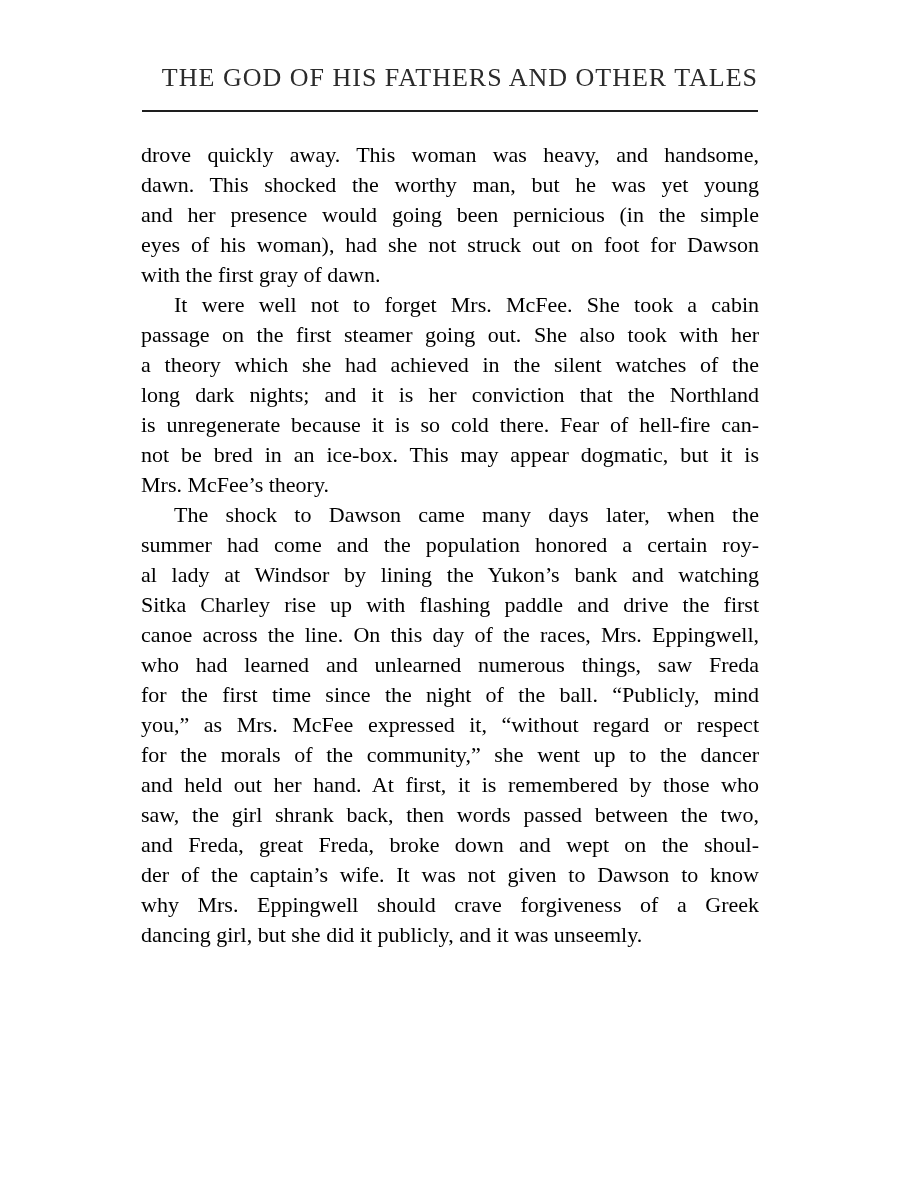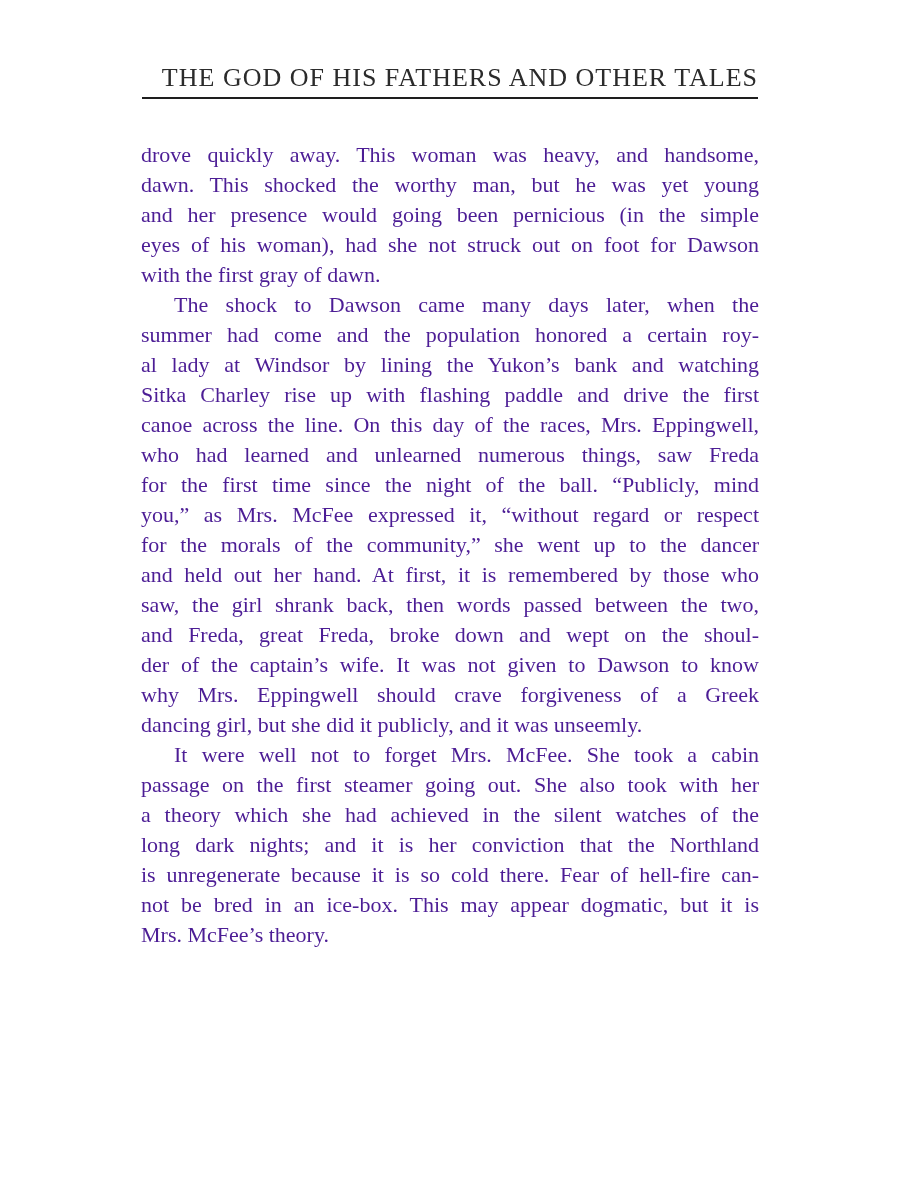--- a/index.html
+++ b/index.html
@@ -14,36 +14,36 @@
     background: #ffffff;
     overflow: hidden;
     font-family: "Liberation Serif", "DejaVu Serif", serif;
   }
   .running-head-wrap {
     position: absolute;
     left: 142px;
     top: 64px;
     width: 616px;
     border-bottom: 2px solid #1e1e1e;
-    padding-bottom: 5px;
+    padding-bottom: 18px;
   }
   .running-head {
     text-align: right;
     font-size: 26px;
     line-height: 28px;
     letter-spacing: 1px;
     color: #2b2b2b;
     white-space: nowrap;
   }
   .body-text {
     position: absolute;
     left: 141px;
     top: 140px;
     width: 618px;
-    color: #4c1d95;
+    color: #000000;
     font-size: 22px;
     line-height: 30px;
   }
   .para {
     margin: 0;
   }
   .line {
     text-align: justify;
     text-align-last: justify;
     word-spacing: -1px;
@@ -68,39 +68,39 @@
   </div>
   <div class="body-text" id="body-text">
       <div class="para">
         <div class="line">drove quickly away. This woman was heavy, and handsome,</div>
         <div class="line">dawn. This shocked the worthy man, but he was yet young</div>
         <div class="line">and her presence would going been pernicious (in the simple</div>
         <div class="line">eyes of his woman), had she not struck out on foot for Dawson</div>
         <div class="line line--end">with the first gray of dawn.</div>
       </div>
       <div class="para">
+        <div class="line line--indent">It were well not to forget Mrs. McFee. She took a cabin</div>
+        <div class="line">passage on the first steamer going out. She also took with her</div>
+        <div class="line">a theory which she had achieved in the silent watches of the</div>
+        <div class="line">long dark nights; and it is her conviction that the Northland</div>
+        <div class="line">is unregenerate because it is so cold there. Fear of hell-fire can-</div>
+        <div class="line">not be bred in an ice-box. This may appear dogmatic, but it is</div>
+        <div class="line line--end">Mrs. McFee’s theory.</div>
+      </div>
+      <div class="para">
         <div class="line line--indent">The shock to Dawson came many days later, when the</div>
         <div class="line">summer had come and the population honored a certain roy-</div>
         <div class="line">al lady at Windsor by lining the Yukon’s bank and watching</div>
         <div class="line">Sitka Charley rise up with flashing paddle and drive the first</div>
         <div class="line">canoe across the line. On this day of the races, Mrs. Eppingwell,</div>
         <div class="line">who had learned and unlearned numerous things, saw Freda</div>
         <div class="line">for the first time since the night of the ball. “Publicly, mind</div>
         <div class="line">you,” as Mrs. McFee expressed it, “without regard or respect</div>
         <div class="line">for the morals of the community,” she went up to the dancer</div>
         <div class="line">and held out her hand. At first, it is remembered by those who</div>
         <div class="line">saw, the girl shrank back, then words passed between the two,</div>
         <div class="line">and Freda, great Freda, broke down and wept on the shoul-</div>
         <div class="line">der of the captain’s wife. It was not given to Dawson to know</div>
         <div class="line">why Mrs. Eppingwell should crave forgiveness of a Greek</div>
         <div class="line line--end">dancing girl, but she did it publicly, and it was unseemly.</div>
       </div>
-      <div class="para">
-        <div class="line line--indent">It were well not to forget Mrs. McFee. She took a cabin</div>
-        <div class="line">passage on the first steamer going out. She also took with her</div>
-        <div class="line">a theory which she had achieved in the silent watches of the</div>
-        <div class="line">long dark nights; and it is her conviction that the Northland</div>
-        <div class="line">is unregenerate because it is so cold there. Fear of hell-fire can-</div>
-        <div class="line">not be bred in an ice-box. This may appear dogmatic, but it is</div>
-        <div class="line line--end">Mrs. McFee’s theory.</div>
-      </div>
     </div>
 </div>
 
 </body></html>

